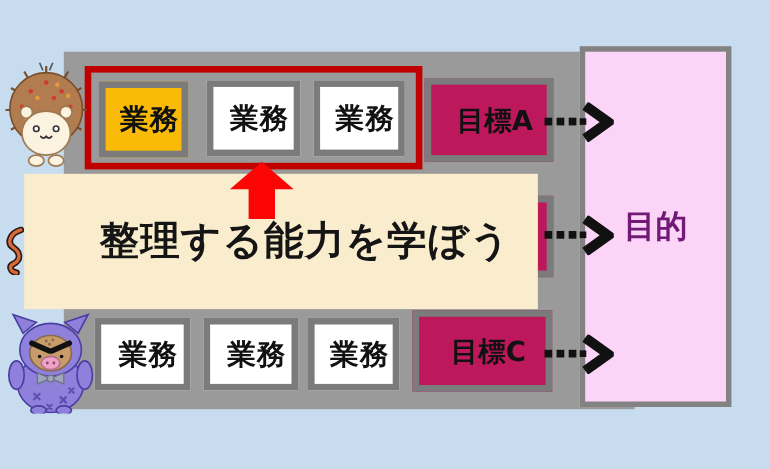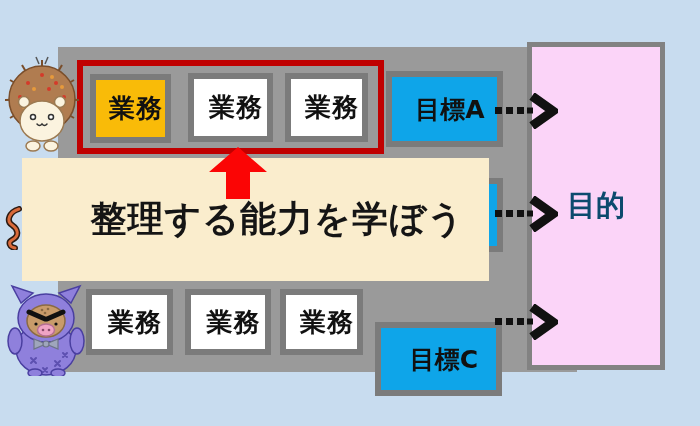--- a/index.html
+++ b/index.html
@@ -2,36 +2,36 @@
 <html><head>
 <meta charset="utf-8">
 <style>
   html,body{margin:0;padding:0;}
   body{width:700px;height:426px;overflow:hidden;font-family:"DejaVu Sans","Liberation Sans",sans-serif;}
   .stage{position:relative;width:700px;height:426px;background:#C8DCEF;}
   .abs{position:absolute;box-sizing:border-box;}
   .panel{left:58px;top:47px;width:519px;height:325px;background:#9A9A9A;}
   .purpose{left:527px;top:42px;width:138px;height:328px;background:#FBD4F8;border:5px solid #828282;
            display:flex;align-items:center;justify-content:center;}
-  .purpose span{font-size:29px;font-weight:bold;color:#0c4a6e;}
+  .purpose span{font-size:29px;font-weight:bold;color:#701a75;}
   .red-frame{left:77px;top:60px;width:307px;height:94px;border:6px solid #C00000;}
   .box{border:6px solid #7B7B7B;background:#FFFFFF;display:flex;align-items:center;justify-content:center;padding-left:11px;}
   .box span{font-size:26px;font-weight:bold;color:#111;letter-spacing:1px;}
   .hl{background:#F9BB08;}
-  .goal{background:#0ea5e9;}
+  .goal{background:#be185d;}
   .goal span{font-size:25px;letter-spacing:0;}
   .t1{left:90px;top:74px;width:81px;height:69px;}
   .t2{left:188px;top:73px;width:85px;height:69px;}
   .t3{left:285px;top:73px;width:83px;height:69px;}
   .ga{left:386px;top:71px;width:117px;height:76px;}
   .gb{left:386px;top:178px;width:117px;height:74px;}
   .b1{left:86px;top:289px;width:87px;height:66px;}
   .b2{left:185px;top:289px;width:86px;height:66px;}
   .b3{left:280px;top:289px;width:83px;height:66px;}
-  .gc{left:375px;top:282px;width:127px;height:74px;margin-top:40px;}
+  .gc{left:375px;top:282px;width:127px;height:74px;}
   .callout{left:22px;top:158px;width:467px;height:123px;background:#FAEDCD;
            display:flex;align-items:center;justify-content:center;}
   .callout span{font-size:36px;font-weight:bold;color:#151515;letter-spacing:1px;white-space:nowrap;margin-left:44px;}
   .darrow{left:494px;width:64px;height:36px;}
   .da-top{top:93px;} .da-mid{top:196px;} .da-bot{top:304px;}
   .uparrow{left:208px;top:147px;width:60px;height:52px;}
   .char-hedgehog{left:4px;top:55px;width:76px;height:97px;}
   .char-tail{left:5px;top:206px;width:18px;height:44px;}
   .char-boar{left:5px;top:281px;width:82px;height:95px;}
 </style>

